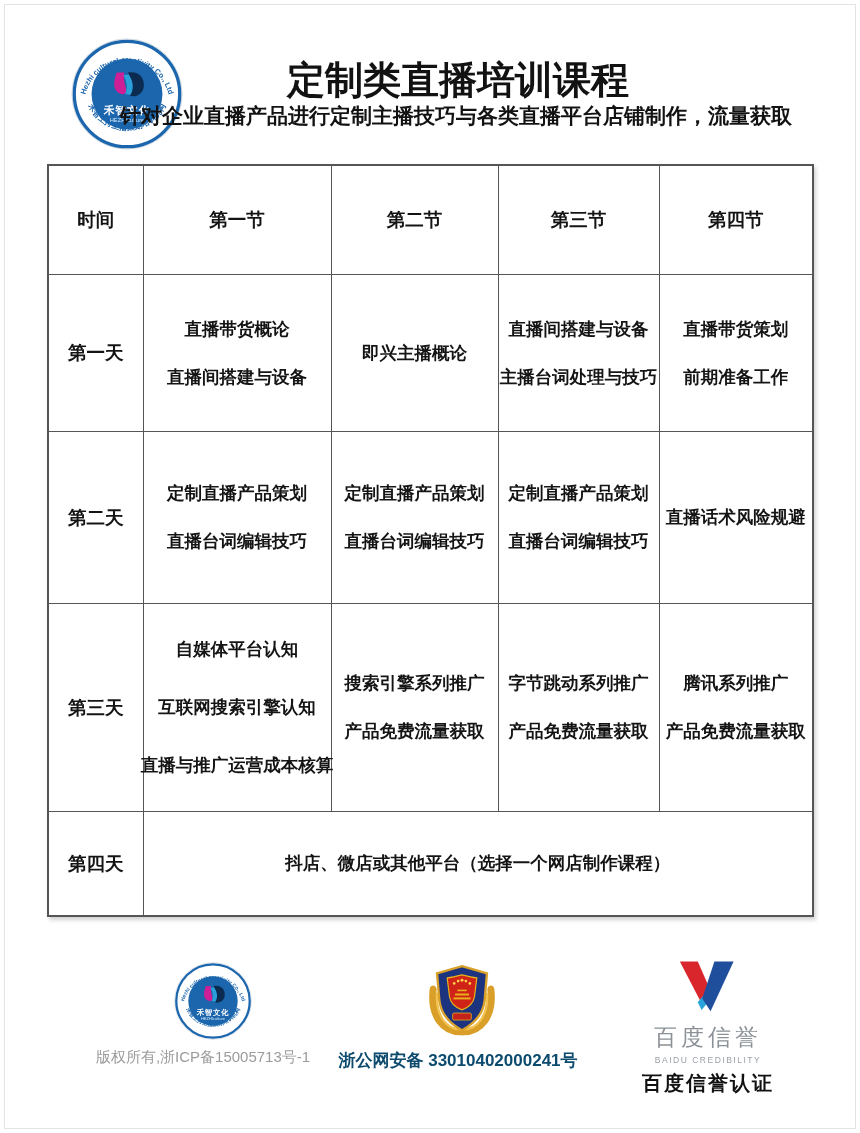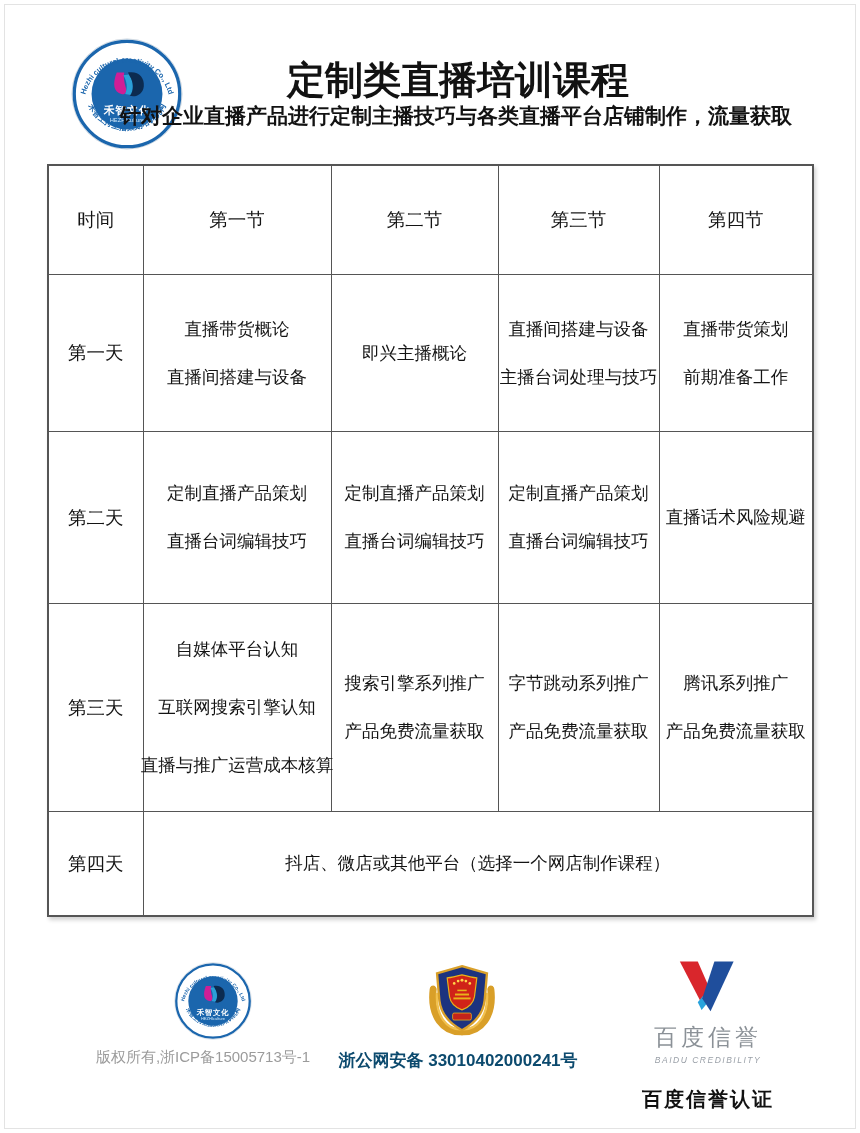--- a/index.html
+++ b/index.html
@@ -21,21 +21,21 @@
   }
 
   
   table.schedule{
     position:absolute;left:47px;top:164px;width:765px;
     border-collapse:collapse;table-layout:fixed;
     border:2px solid #555;box-shadow:2px 3px 4px rgba(0,0,0,.18);
     background:#fff;
   }
   table.schedule th,table.schedule td{
-    border:1px solid #555;font-weight:400;color:#141414;
+    border:1px solid #555;font-weight:700;color:#141414;
     text-align:center;vertical-align:middle;padding:0;white-space:nowrap;
   }
   tr.hdr{height:109px;}
   tr.r1{height:157px;}
   tr.r2{height:172px;}
   tr.r3{height:208px;}
   tr.r4{height:105px;}
   table.schedule th{font-size:18.5px;}
   .cell-lines{display:flex;flex-direction:column;gap:24px;align-items:center;justify-content:center;font-size:17.5px;}
   td.span-cell{text-align:left;padding-left:13px;font-size:17.5px;}
@@ -47,22 +47,22 @@
     font-size:15px;color:#9b9b9b;white-space:nowrap;
   }
   .police-badge{position:absolute;left:423px;top:956px;width:78px;height:86px;}
   .police-filing{
     position:absolute;left:333px;width:250px;top:1049px;text-align:center;
     font-size:17px;font-weight:700;color:#0c4a6e;white-space:nowrap;
   }
   .baidu-block{position:absolute;left:618px;width:180px;top:958px;text-align:center;}
   .baidu-v{width:64px;height:58px;display:block;margin:0 auto;}
   .baidu-brand{margin-top:6px;font-size:23px;letter-spacing:4px;color:#8b9197;white-space:nowrap;}
-  .baidu-brand-en{margin-top:2px;font-size:8.5px;letter-spacing:1.5px;color:#9aa0a8;white-space:nowrap;font-style:italic;}
-  .baidu-cert{margin-top:21px;font-size:20px;font-weight:700;letter-spacing:2px;color:#111;white-space:nowrap;}
+  .baidu-brand-en{margin-top:2px;font-size:8.5px;letter-spacing:1.5px;color:#9aa0a8;white-space:nowrap;}
+  .baidu-cert{margin-top:5px;font-size:20px;font-weight:700;letter-spacing:2px;color:#111;white-space:nowrap;}
 
   .defs{position:absolute;width:0;height:0;overflow:hidden;}
 </style>
 </head>
 <body>
 
 <svg class="defs" aria-hidden="true">
   <symbol id="hezhi-logo" viewBox="0 0 120 120">
     <circle cx="60" cy="60" r="59" fill="#ffffff" stroke="#ccd6df" stroke-width="1"></circle>
     <circle cx="60" cy="60" r="56.5" fill="#ffffff" stroke="#1b66ad" stroke-width="3.5"></circle>

